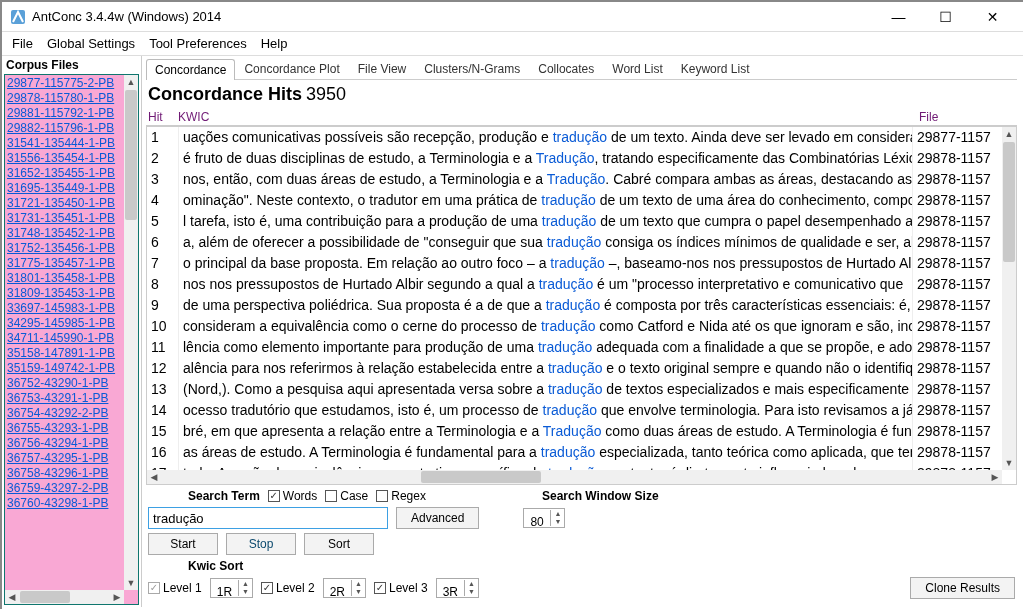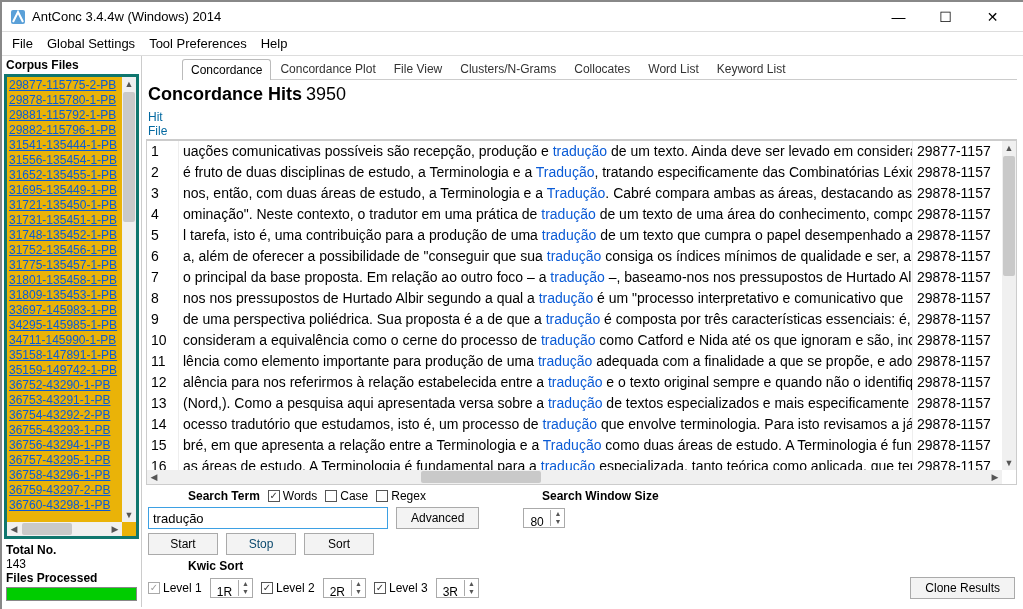--- a/index.html
+++ b/index.html
@@ -8,40 +8,40 @@
   .titlebar .app-icon { width:16px; height:16px; margin-right:6px; display:inline-flex; align-items:center; justify-content:center;}
   .titlebar .title { flex:1; font-size:13px; }
   .win-controls { display:flex; gap:2px;}
   .win-btn { width:45px; height:28px; display:flex; align-items:center; justify-content:center; font-size:14px;}
   .menubar { display:flex; gap:14px; padding:4px 10px; border-bottom:1px solid #ddd; font-size:13px;}
   .menubar span { cursor:default; }
   .main { display:flex; height: calc(100% - 30px - 26px); }
   
   .left { width:140px; border-right:1px solid #ccc; display:flex; flex-direction:column; }
   .left .label { font-weight:bold; padding:2px 4px; font-size:12px;}
-  .corpus-box { flex:1; border:3px solid #0f766e; margin:0 2px 2px 2px; overflow:hidden; position:relative; background:#eab308;padding-left:44px;}
+  .corpus-box { flex:1; border:1px solid #0f766e; margin:0 2px 2px 2px; overflow:hidden; position:relative; background:#f9a8d4;padding-left:44px;}
   .corpus-list { position:absolute; inset:0 14px 14px 0; overflow:hidden; font-size:12px; line-height:15px; white-space:nowrap; padding:1px 2px;}
   .corpus-list div { color:#0a5bd6; text-decoration:underline; }
   .h-scroll { position:absolute; left:0; right:14px; bottom:0; height:14px; background:#f0f0f0; display:flex; align-items:center;}
   .h-scroll .arrow { width:14px; height:14px; text-align:center; font-size:9px; line-height:14px; color:#555;}
   .h-scroll .thumb { height:12px; width:50px; background:#c9c9c9; border-radius:2px; margin:0 1px;}
   .v-scroll { position:absolute; top:0; bottom:14px; right:0; width:14px; background:#f0f0f0; display:flex; flex-direction:column; align-items:center; }
   .v-scroll .arrow { width:14px; height:14px; text-align:center; font-size:9px; line-height:14px; color:#555;}
   .v-scroll .thumb { width:12px; height:130px; background:#c9c9c9; border-radius:2px; margin:1px 0;}
   .left-bottom { padding:2px 4px; font-size:12px;}
   .left-bottom .bold { font-weight:bold; }
   .progress { height:14px; border:1px solid #888; background:#0c0; margin:2px 0 4px 0;}
   
   .right { flex:1; display:flex; flex-direction:column; padding:2px 6px 2px 4px; }
-  .tabs { display:flex; border-bottom:1px solid #ccc; font-size:12px; height:22px; align-items:flex-end;margin-left:36px;}
+  .tabs { display:flex; border-bottom:1px solid #ccc; font-size:12px; height:22px; align-items:flex-end;}
   .tab { padding:3px 8px; border:1px solid transparent; border-bottom:none; cursor:default; color:#333;}
   .tab.active { border-color:#bbb; background:#fff; position:relative; top:1px; color:#000; font-weight:normal; border-top-left-radius:3px; border-top-right-radius:3px;}
   .conc-header { display:flex; gap:4px; padding:4px 2px; font-size:18px;}
   .conc-header .lbl { font-weight:bold; }
-  .col-header { display:flex; border-bottom:1px solid #ccc; font-size:12px; color:#0369a1; padding:1px 2px;flex-direction:column;}
+  .col-header { display:flex; border-bottom:1px solid #ccc; font-size:12px; color:#701a75; padding:1px 2px;}
   .col-hit { width:30px; }
   .col-kwic { flex:1; }
   .col-file { width:80px; }
   .col-scroll-spacer { width:16px; }
   .results-area { flex:1; position:relative; border:1px solid #ccc; }
   .results-inner { position:absolute; inset:0 14px 14px 0; overflow:hidden; font-size:14px; line-height:21px; }
   .row { display:flex; white-space:nowrap; }
   .row:first-child .c-hit, .row:first-child .c-kwic, .row:first-child .c-file { border-top:none; }
   .c-hit { width:32px; padding:0 4px; color:#000; border-right:1px solid #eee; }
   .c-kwic { flex:1; padding:0 4px; overflow:hidden; }
@@ -132,45 +132,40 @@
           <span style="flex:1"></span>
           <span class="arrow">▼</span>
         </div>
       <div class="h-scroll">
           <span class="arrow">◀</span>
           <span class="thumb"></span>
           <span style="flex:1"></span>
           <span class="arrow">▶</span>
         </div>
     </div>
-    <div class="left-bottom">
-      <div class="bold">Total No.</div>
-      <div>143</div>
-      <div class="bold">Files Processed</div>
-      <div class="progress"></div>
-    </div>
   </div>
 
   <div class="right">
     <div class="tabs" id="tabs">
         <span class="tab active">Concordance</span>
         <span class="tab">Concordance Plot</span>
         <span class="tab">File View</span>
         <span class="tab">Clusters/N-Grams</span>
         <span class="tab">Collocates</span>
         <span class="tab">Word List</span>
         <span class="tab">Keyword List</span>
       </div>
 
     <div class="conc-header">
       <span class="lbl">Concordance Hits</span>
       <span>3950</span>
     </div>
     <div class="col-header">
       <span class="col-hit">Hit</span>
+      <span class="col-kwic">KWIC</span>
       <span class="col-file">File</span>
       <span class="col-scroll-spacer"></span>
     </div>
 
     <div class="results-area">
       <div class="results-inner" id="results">
           <div class="row">
             <span class="c-hit">1</span>
             <span class="c-kwic">uações comunicativas possíveis são recepção, produção e <span class="kw">tradução</span> de um texto. Ainda deve ser levado em consideraçã</span>
             <span class="c-file">29877-1157</span>

